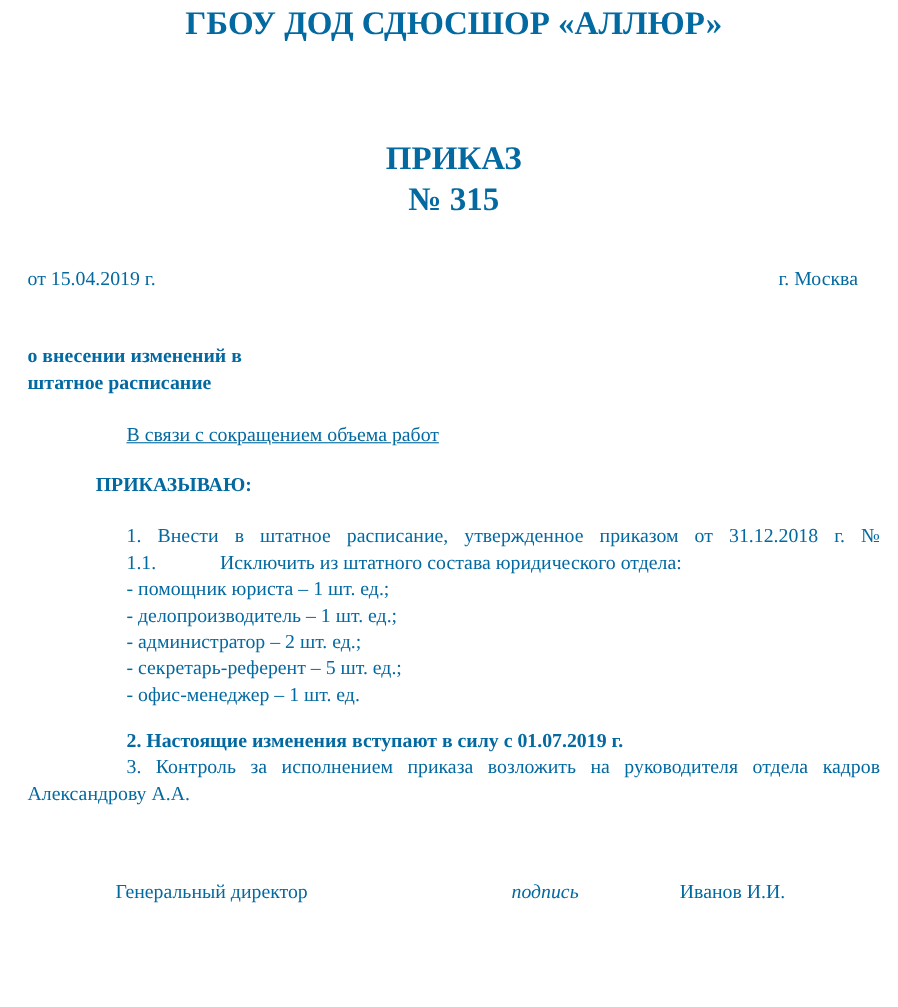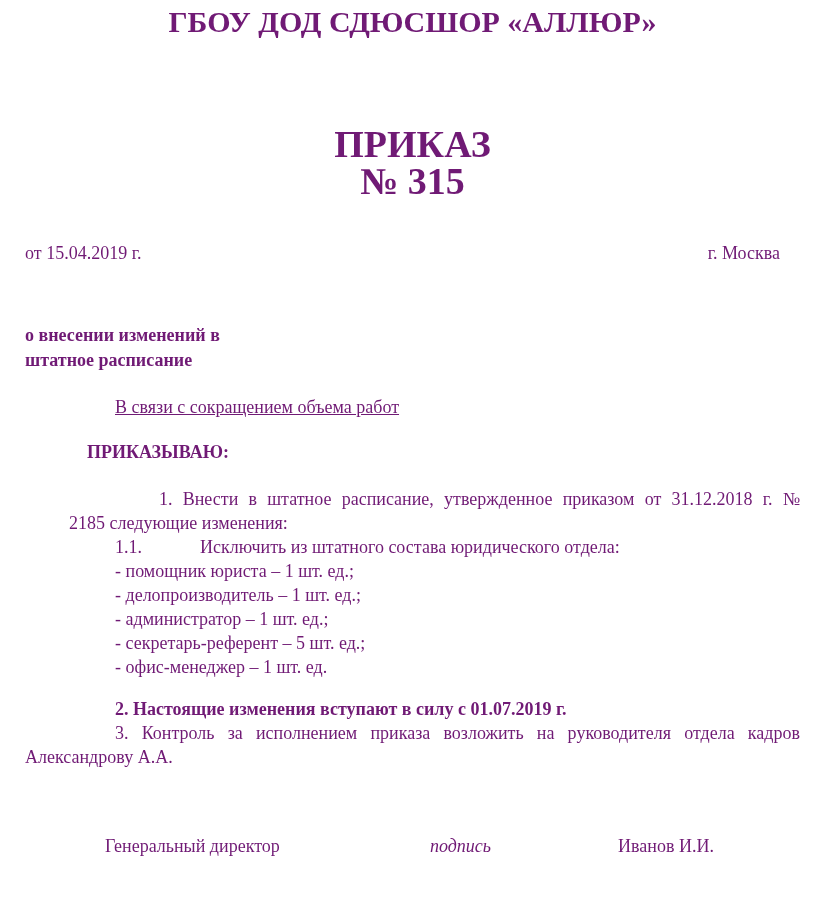--- a/index.html
+++ b/index.html
@@ -2,80 +2,80 @@
 <html lang="ru"><head>
 <meta charset="utf-8">
 <style>
   html, body { margin: 0; padding: 0; background: #ffffff; }
   .page {
     position: relative;
     width: 816px;
     height: 915px;
     box-sizing: border-box;
     background: #ffffff;
-    color: #701a75;
+    color: #0369a1;
     font-family: "Liberation Serif", "DejaVu Serif", serif;
     font-size: 18px;
     line-height: 24px;
     padding: 5px 16px 0 25px;
     overflow: hidden;
   }
   .org-title {
     font-size: 30px;
     line-height: 34px;
     font-weight: bold;
     text-align: center;
   }
   .doc-heading {
     margin-top: 87px;
-    font-size: 38px;
+    font-size: 30px;
     line-height: 37px;
     font-weight: bold;
     text-align: center;
   }
   .date-row {
     margin-top: 41px;
     display: flex;
     justify-content: space-between;
     padding-right: 20px;
     gap: 48px;
   }
   .subject {
-    margin-top: 58px;
+    margin-top: 46px;
     font-weight: bold;
     line-height: 25px;
   }
   .preamble {
     margin-top: 22px;
     margin-left: 90px;
     text-decoration: underline;
   }
   .decree-word {
     margin-top: 21px;
     margin-left: 62px;
     font-weight: bold;
   }
-  .clause1 { margin-top: 23px; margin-left: 44px; }
+  .clause1 { margin-top: 23px; }
   .just-line {
     text-align: justify;
     text-align-last: justify;
     padding-left: 90px;
   }
   .clause-sub { margin-left: 90px; }
   .item-num { display: inline-block; width: 85px; }
   .dash-item { margin-left: 90px; }
   .clause1-2 { margin-top: 23px; }
   .clause2 { margin-top: 18px; text-indent: 90px; font-weight: bold; }
   .signature-row {
     position: relative;
     margin-top: 65px;
     height: 24px;
   }
   .sig-position { position: absolute; left: 80px; top: 0; }
-  .sig-placeholder { position: absolute; left: 405px; top: 0; font-style: italic; }
+  .sig-placeholder { position: absolute; left: 440px; top: 0; font-style: italic; }
   .sig-name { position: absolute; left: 593px; top: 0; }
 </style>
 </head>
 <body>
 
 <div class="page">
 
   <div class="org-title">ГБОУ ДОД СДЮСШОР «АЛЛЮР»</div>
 
   <div class="doc-heading">
@@ -92,30 +92,29 @@
     <div>о внесении изменений в</div>
     <div>штатное расписание</div>
   </div>
 
   <div class="preamble">В связи с сокращением объема работ</div>
 
   <div class="decree-word">ПРИКАЗЫВАЮ:</div>
 
   <div class="clause1">
     <div class="just-line">1. Внести в штатное расписание, утвержденное приказом от 31.12.2018 г. №</div>
-    <div>2185 следующие изменения:</div>
   </div>
 
   <div class="clause-sub">
     <span class="item-num">1.1.</span><span>Исключить из штатного состава юридического отдела:</span>
   </div>
   <div class="dash-item">- помощник юриста – 1 шт. ед.;</div>
   <div class="dash-item">- делопроизводитель – 1 шт. ед.;</div>
 
-  <div class="dash-item">- администратор – 1 шт. ед.;</div>
+  <div class="dash-item">- администратор – 2 шт. ед.;</div>
   <div class="dash-item">- секретарь-референт – 5 шт. ед.;</div>
   <div class="dash-item">- офис-менеджер – 1 шт. ед.</div>
 
   <div class="clause2">2. Настоящие изменения вступают в силу с 01.07.2019 г.</div>
 
   <div>
     <div class="just-line">3. Контроль за исполнением приказа возложить на руководителя отдела кадров</div>
     <div>Александрову А.А.</div>
   </div>
 

